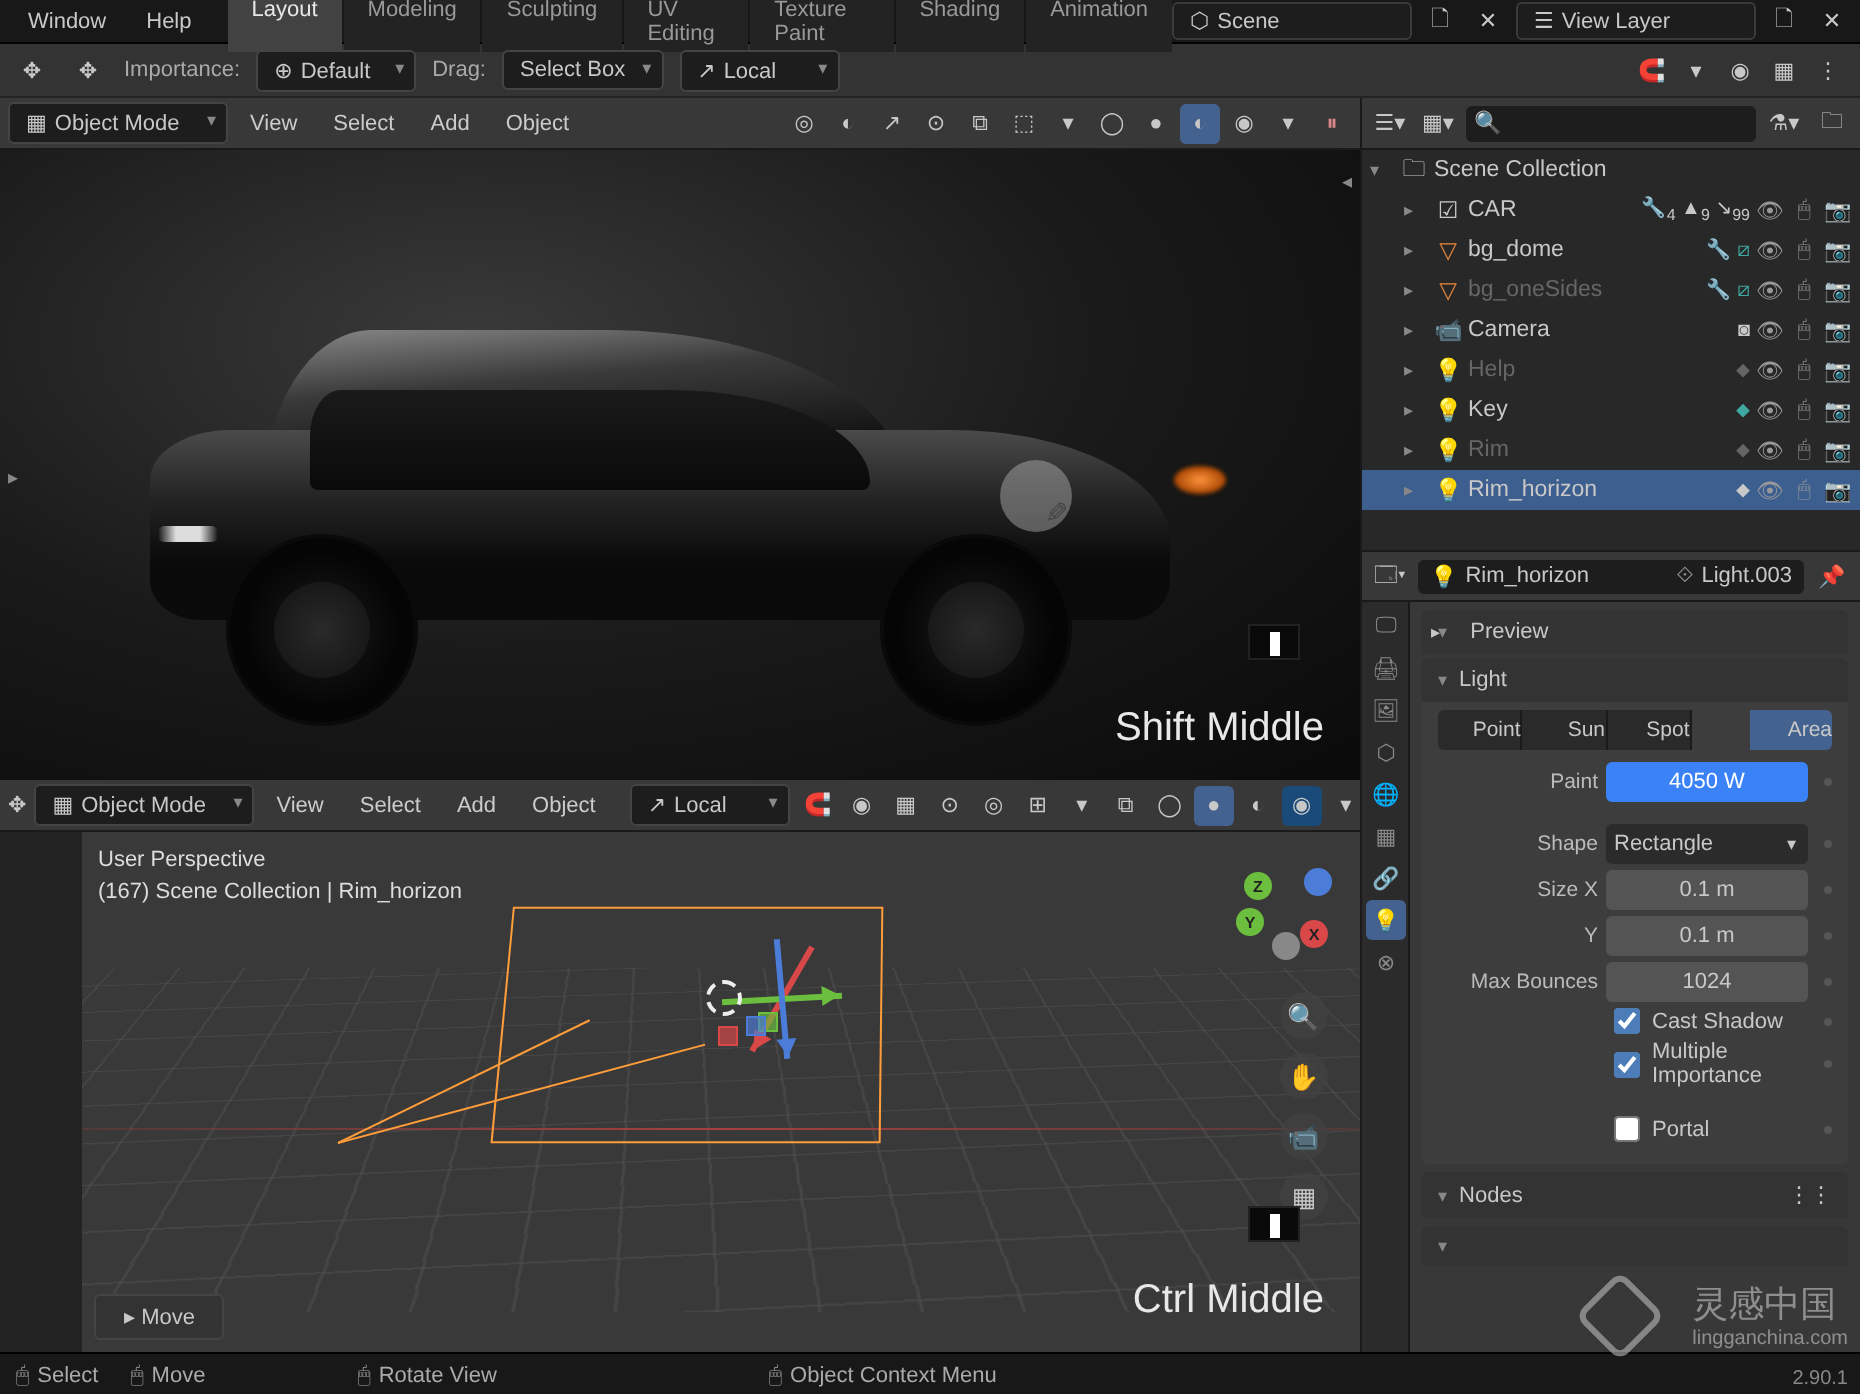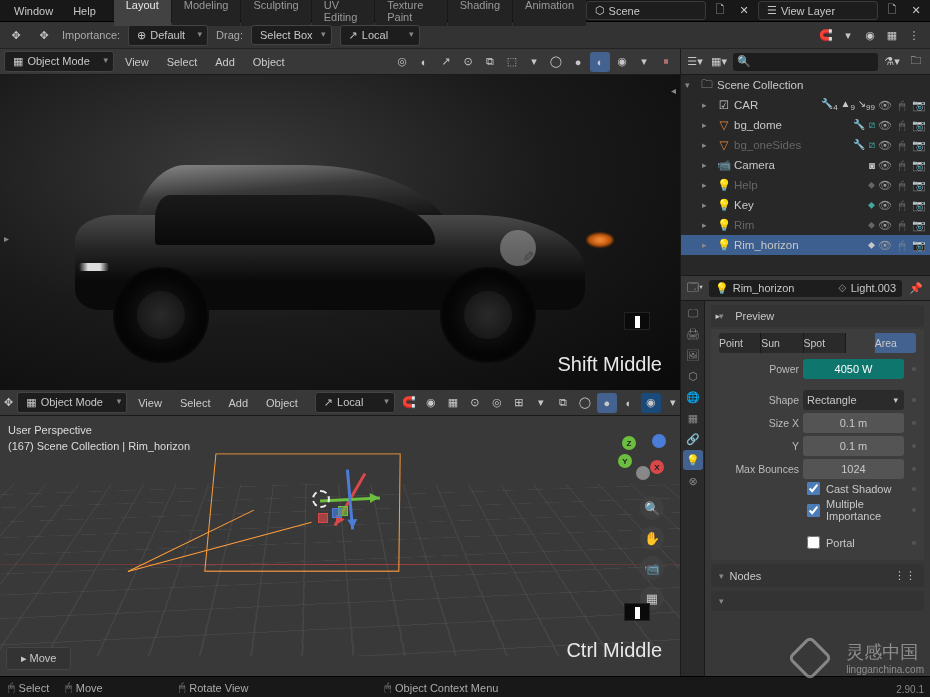--- a/index.html
+++ b/index.html
@@ -20,21 +20,21 @@
 .toolbar-icons { display:flex; gap:2px; margin-left:auto; }
 
 .main { display:flex; height:calc(100% - 48px - 22px); }
 .left { flex:1; display:flex; flex-direction:column; min-width:0; }
 .right { width:250px; background:#333; border-left:1px solid #1a1a1a; display:flex; flex-direction:column; }
 
 .view-header { height:26px; background:#383838; display:flex; align-items:center; padding:0 4px; gap:4px; border-bottom:1px solid #1a1a1a; }
 .view-header .menuitem { padding:3px 7px; cursor:pointer; color:#ccc; }
 
 .viewport-top { flex:1.7; background:radial-gradient(ellipse at 35% 30%, #3a3a3a 0%, #1a1a1a 50%, #0a0a0a 100%); position:relative; overflow:hidden; }
-.viewport-bottom { flex:1.4; background:#393939; position:relative; overflow:hidden; }
+.viewport-bottom { flex:1.4; background:#393939; position:relative; overflow:hidden;margin-left:41px; }
 .vp-label { position:absolute; right:18px; bottom:14px; font-size:20px; color:#e8e8e8; font-weight:300; }
 .vp-info { position:absolute; left:8px; top:6px; font-size:11px; color:#ddd; line-height:16px; }
 .move-box { position:absolute; left:6px; bottom:6px; background:#333; border:1px solid #444; padding:4px 14px; border-radius:3px; }
 
 
 .car-container { position:absolute; left:55px; top:70px; width:560px; height:200px; }
 .car-body { position:absolute; width:510px; height:95px; left:20px; top:70px; background:linear-gradient(180deg,#4a4a4a 0%, #252525 35%, #0a0a0a 70%); border-radius:40px 110px 20px 25px / 25px 55px 20px 20px; }
 .car-roof { position:absolute; width:320px; height:90px; left:80px; top:20px; background:linear-gradient(175deg,#888 0%, #3a3a3a 30%, #151515 65%); border-radius:55px 180px 10px 10px / 80px 95px 10px 10px; transform:skewX(-4deg); }
 .car-window { position:absolute; width:280px; height:50px; left:100px; top:50px; background:linear-gradient(180deg,#1a1a1a,#0a0a0a); border-radius:20px 130px 5px 5px / 30px 60px 5px 5px; }
 .wheel { position:absolute; width:96px; height:96px; background:radial-gradient(circle,#222 0%,#0e0e0e 35%,#050505 60%); border-radius:50%; bottom:-18px; border:2px solid #0a0a0a; }
@@ -95,27 +95,27 @@
 .props-tabs { width:24px; background:#2b2b2b; display:flex; flex-direction:column; padding:2px; gap:1px; border-right:1px solid #1a1a1a; }
 .ptab { width:20px; height:20px; display:flex; align-items:center; justify-content:center; font-size:11px; cursor:pointer; border-radius:3px; color:#888; }
 .ptab.active { background:#446290; color:#dce4f0; }
 .props-body { flex:1; background:#383838; padding:4px 6px; overflow-y:auto; }
 .pin { color:#888; }
 .panel-section { background:#3d3d3d; border-radius:3px; margin-bottom:4px; }
 .section-hdr { padding:5px 8px; cursor:pointer; display:flex; align-items:center; gap:6px; background:#333; border-radius:3px 3px 0 0; }
 .section-hdr::before { content:"▾"; font-size:9px; color:#888; }
 .section-body { padding:4px 8px 8px 8px; }
 .type-row { display:flex; gap:0; margin-bottom:6px; border-radius:3px; overflow:hidden; }
-.type-btn { flex:1; text-align:left; padding:4px 0; background:#2a2a2a; cursor:pointer; border-right:1px solid #1a1a1a; font-size:10.5px; }
+.type-btn { flex:1; text-align:right; padding:4px 0; background:#2a2a2a; cursor:pointer; border-right:1px solid #1a1a1a; font-size:10.5px; }
 .type-btn.active { background:#446290;margin-left:29px; }
 .type-btn:last-child { border-right:none; }
 .prop-row { display:flex; align-items:center; margin-bottom:3px; gap:4px; }
 .prop-label { width:80px; text-align:right; color:#bbb; font-size:10.5px; }
 .prop-field { flex:1; background:#545454; border-radius:3px; height:20px; display:flex; align-items:center; justify-content:center; cursor:pointer; font-size:11px; }
-.prop-field.purple { background:#0f766e; color:#fff; }
+.prop-field.purple { background:#3b82f6; color:#fff; }
 .prop-field.dd-style { background:#2b2b2b; justify-content:flex-start; padding-left:4px; position:relative; }
 .prop-field.dd-style::after { content:"▾"; position:absolute; right:6px; font-size:9px; }
 .prop-check { display:flex; align-items:center; gap:6px; margin:3px 0 3px 88px; }
 .prop-check input { accent-color:#4c7db8; }
 .dot { width:4px; height:4px; border-radius:50%; background:#555; margin-left:4px; flex-shrink:0; }
 .color-swatch { background:#fff; }
 .use-nodes-btn { width:100%; background:#545454; border-radius:3px; padding:5px; text-align:center; cursor:pointer; }
 
 .statusbar { height:22px; background:#181818; border-top:1px solid #000; display:flex; align-items:center; padding:0 8px; gap:16px; font-size:11px; color:#aaa; }
 .status-item { display:flex; align-items:center; gap:4px; }
@@ -412,29 +412,32 @@
         <div class="ptab">⬡</div>
         <div class="ptab">🌐</div>
         <div class="ptab">▦</div>
         <div class="ptab">🔗</div>
         <div class="ptab active">💡</div>
         <div class="ptab">⊗</div>
       </div>
       <div class="props-body">
         <div class="section-hdr" style="background:#333;margin-bottom:2px"><span style="font-size:9px;margin-left:-14px">▸</span>&nbsp;<span>Preview</span></div>
         <div class="panel-section">
+          <div class="section-hdr">
+              <span>Light</span>
+            </div>
           <div class="section-body">
             <div class="type-row" id="light-types">
                 <div class="type-btn">Point</div>
                 <div class="type-btn">Sun</div>
                 <div class="type-btn">Spot</div>
                 <div class="type-btn active">Area</div>
               </div>
             <div class="prop-row">
-                <span class="prop-label">Power</span>
+                <span class="prop-label">Paint</span>
                 <div class="prop-field purple">4050 W</div>
                 <span class="dot"></span>
               </div>
             <div style="height:8px"></div>
             <div class="prop-row">
                 <span class="prop-label">Shape</span>
                 <div class="prop-field dd-style">Rectangle</div>
                 <span class="dot"></span>
               </div>
             <div class="prop-row">

